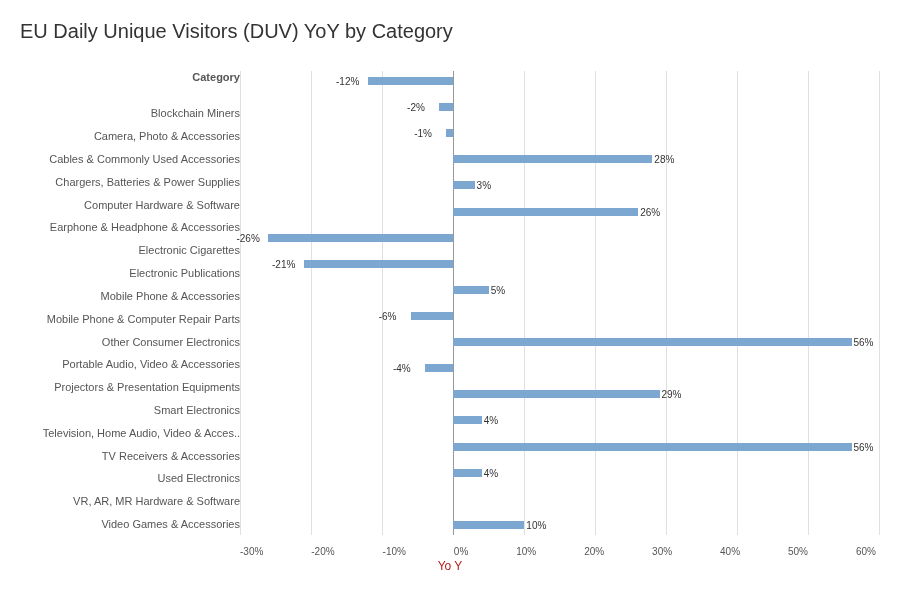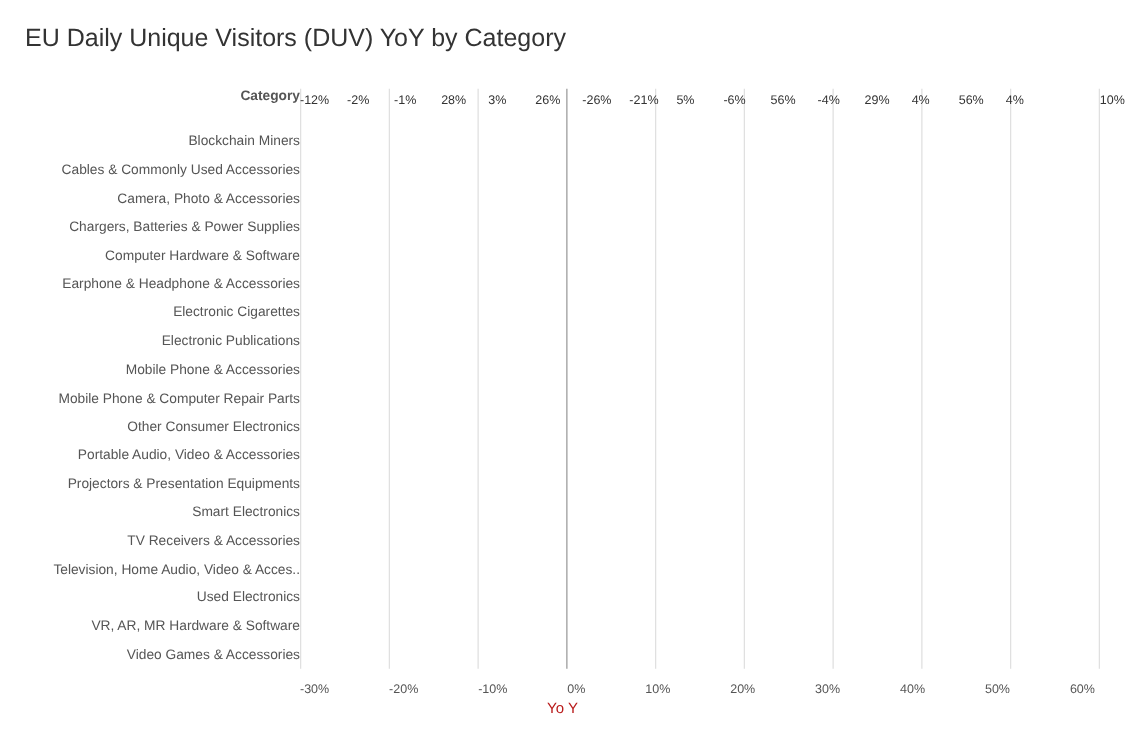--- a/index.html
+++ b/index.html
@@ -94,21 +94,21 @@
       color: #555;
       text-align: center;
     }
     .bars-container {
       position: absolute;
       top: 18px;
       left: 0;
       right: 0;
       bottom: 22px;
       display: flex;
-      flex-direction: row;
+      flex-direction: column;
       justify-content: space-between;
     }
     .bar-row {
       display: flex;
       align-items: center;
       height: 20px;
       position: relative;
     }
     .bar {
       height: 8px;
@@ -131,35 +131,35 @@
 </head>
 <body>
 
 <h2>EU Daily Unique Visitors (DUV) YoY by Category</h2>
 
 <div class="chart-area">
   <div class="chart-inner">
     <div class="y-axis-labels">
         <div class="y-axis-header">Category</div>
         <div class="y-label">Blockchain Miners</div>
+        <div class="y-label">Camera, Photo &amp; Accessories</div>
         <div class="y-label">Cables &amp; Commonly Used Accessories</div>
-        <div class="y-label">Camera, Photo &amp; Accessories</div>
         <div class="y-label">Chargers, Batteries &amp; Power Supplies</div>
         <div class="y-label">Computer Hardware &amp; Software</div>
         <div class="y-label">Earphone &amp; Headphone &amp; Accessories</div>
         <div class="y-label">Electronic Cigarettes</div>
         <div class="y-label">Electronic Publications</div>
         <div class="y-label">Mobile Phone &amp; Accessories</div>
         <div class="y-label">Mobile Phone &amp; Computer Repair Parts</div>
         <div class="y-label">Other Consumer Electronics</div>
         <div class="y-label">Portable Audio, Video &amp; Accessories</div>
         <div class="y-label">Projectors &amp; Presentation Equipments</div>
         <div class="y-label">Smart Electronics</div>
+        <div class="y-label">Television, Home Audio, Video &amp; Acces..</div>
         <div class="y-label">TV Receivers &amp; Accessories</div>
-        <div class="y-label">Television, Home Audio, Video &amp; Acces..</div>
         <div class="y-label">Used Electronics</div>
         <div class="y-label">VR, AR, MR Hardware &amp; Software</div>
         <div class="y-label">Video Games &amp; Accessories</div>
       </div>
     <div class="plot-area">
       <div class="grid-lines" id="grid-lines">
           <div class="grid-line"></div>
           <div class="grid-line"></div>
           <div class="grid-line"></div>
           <div class="grid-line zero"></div>

